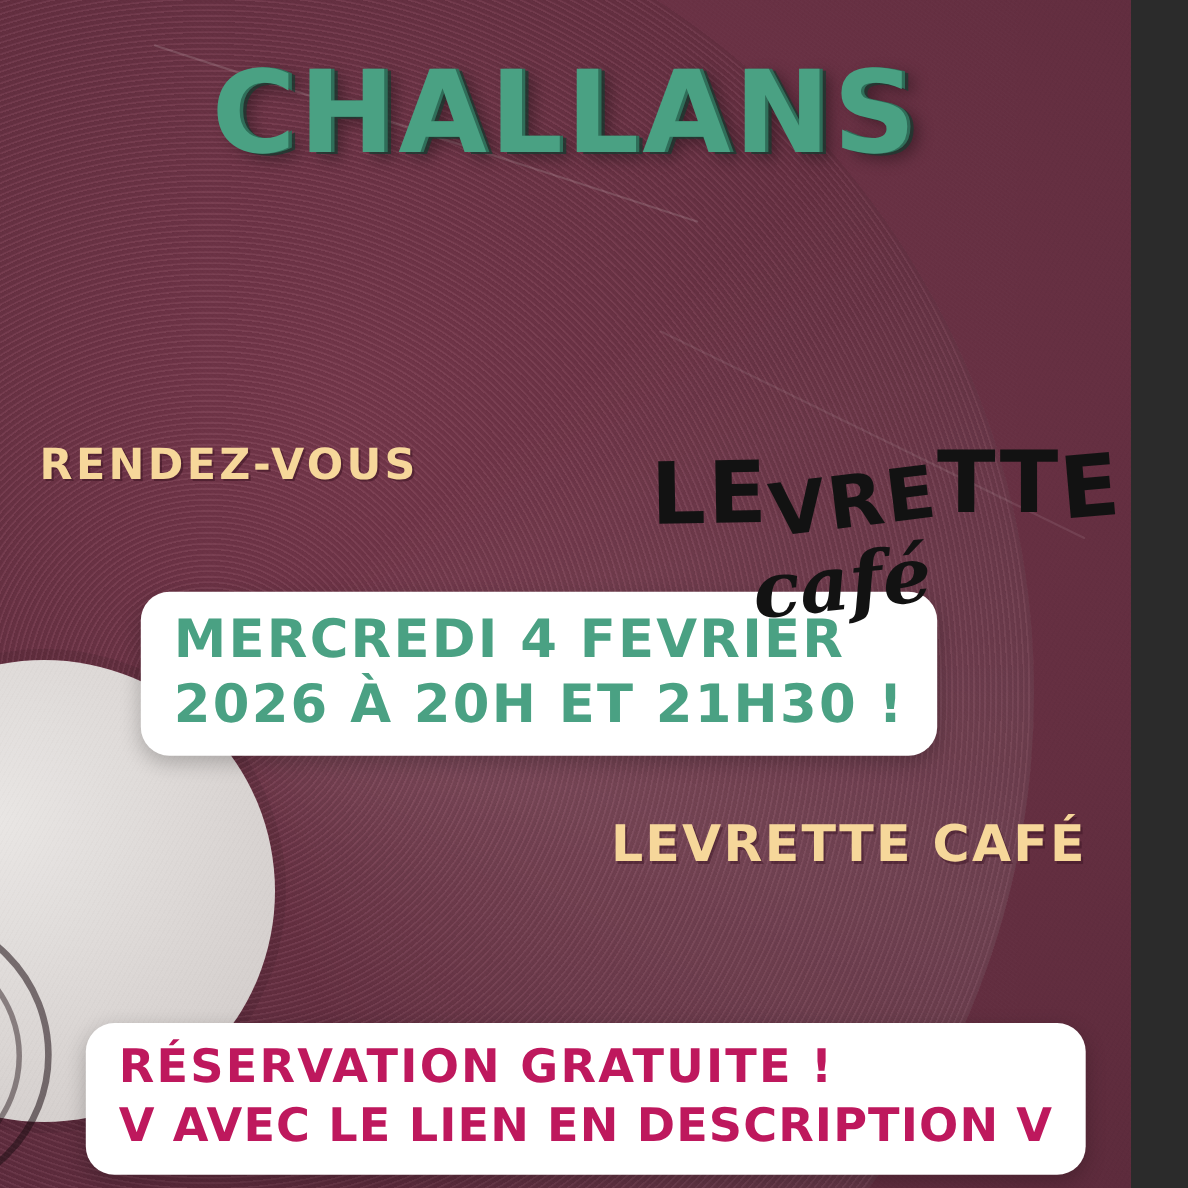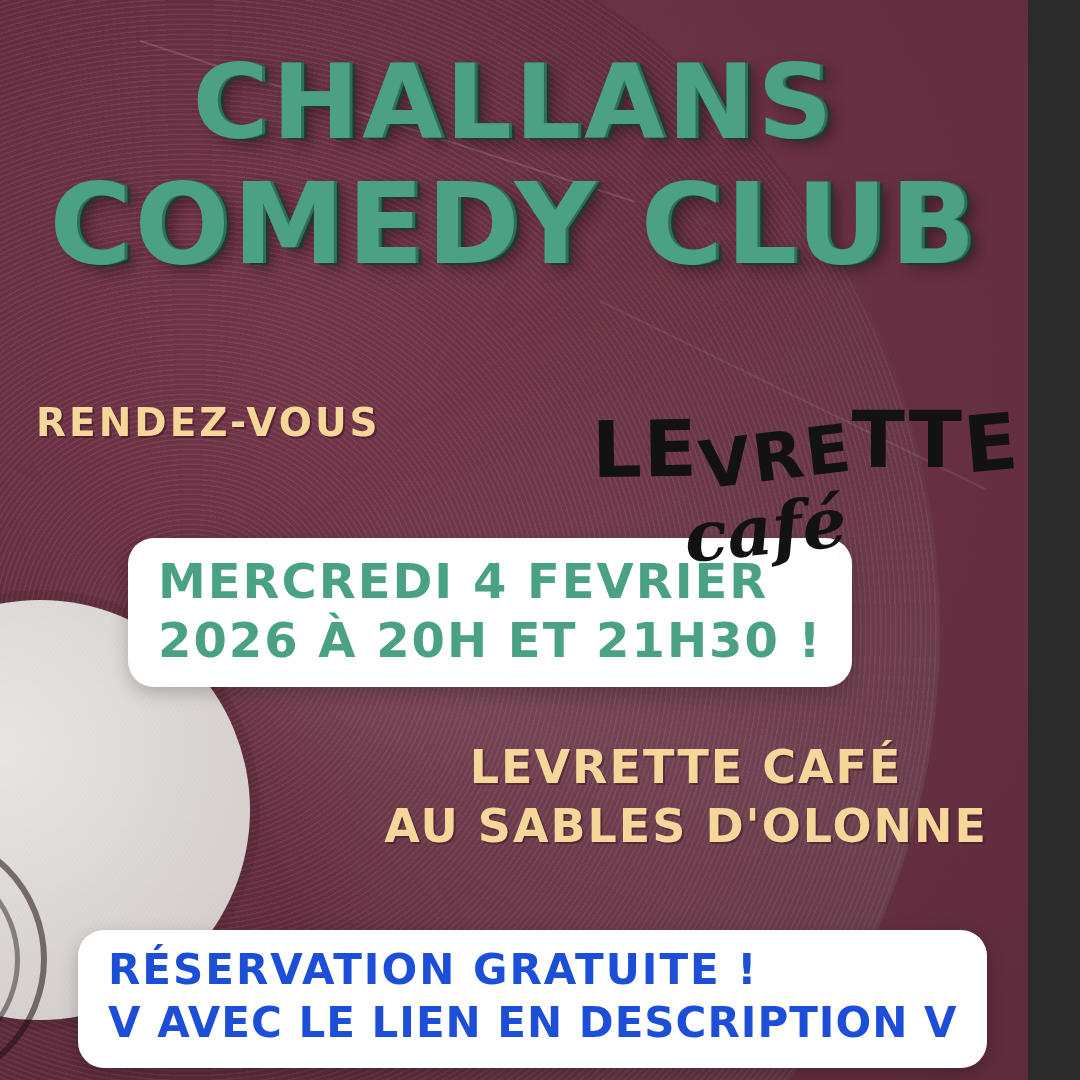--- a/index.html
+++ b/index.html
@@ -191,21 +191,21 @@
     font-family: "DejaVu Sans", sans-serif;
     font-weight: 700;
     letter-spacing: 2px;
     text-transform: uppercase;
     white-space: nowrap;
   }
   .date-sticker { left: 128px; top: 538px; }
   .date-sticker .line { font-size: 48px; color: #4aa183; line-height: 1.22; }
 
   .reservation-sticker { left: 78px; top: 930px; }
-  .reservation-sticker .line { font-size: 42px; color: #1d4ed8; line-height: 1.26; }
+  .reservation-sticker .line { font-size: 42px; color: #be185d; line-height: 1.26; }
   .reservation-sticker .line.l2 { letter-spacing: 1px; }
 
   .venez {
     position: absolute;
     left: 70px;
     top: 752px;
     z-index: 6;
     text-align: center;
     width: 420px;
   }
@@ -249,21 +249,20 @@
   <div class="vinyl-sheen"></div>
   <div class="label-disc"></div>
   <div class="label-ring"></div>
   <div class="label-ring2"></div>
   <div class="scratch" style="left:140px; top:40px; width:520px; transform: rotate(18deg);"></div>
   <div class="scratch" style="left:600px; top:300px; width:430px; transform: rotate(26deg); opacity:.6;"></div>
   <div class="bg-noise"></div>
 
   <div class="headline">
     <div class="headline-line l1">CHALLANS</div>
-    <div class="headline-line l2">COMEDY CLUB</div>
   </div>
 
   <div class="rendezvous">RENDEZ-VOUS</div>
 
   <div class="logo">
     <div class="logo-main">
       <span>Le</span><span>VRe</span><span>tt</span><span>e</span>
     </div>
     <div class="logo-sub">café</div>
   </div>
@@ -271,21 +270,20 @@
   <div class="sticker date-sticker">
     <div class="line">MERCREDI 4 FEVRIER</div>
     <div class="line">2026 À 20H ET 21H30 !</div>
   </div>
 
   <div class="venez">
   </div>
 
   <div class="venue">
     <div class="line">LEVRETTE CAFÉ</div>
-    <div class="line">AU SABLES D'OLONNE</div>
   </div>
 
   <div class="sticker reservation-sticker">
     <div class="line l1">RÉSERVATION GRATUITE !</div>
     <div class="line l2">V AVEC LE LIEN EN DESCRIPTION V</div>
   </div>
 
 </div>
 
 </body></html>

